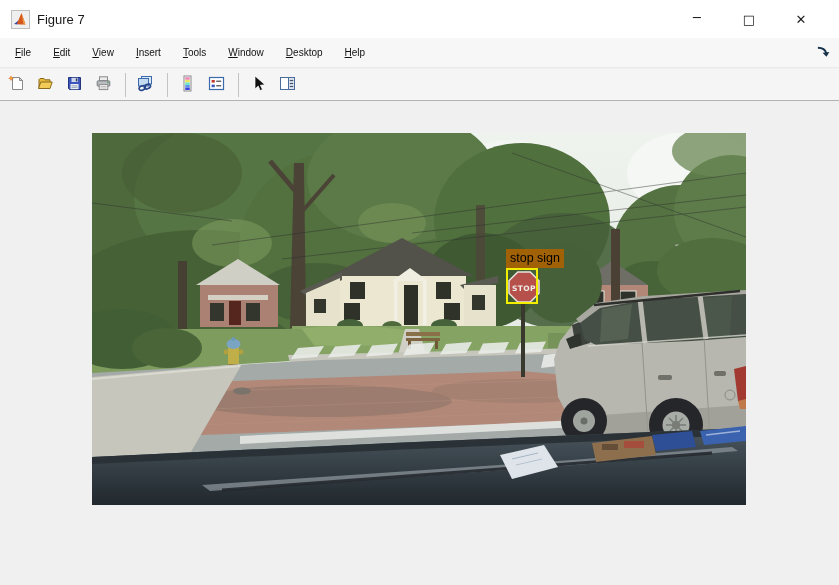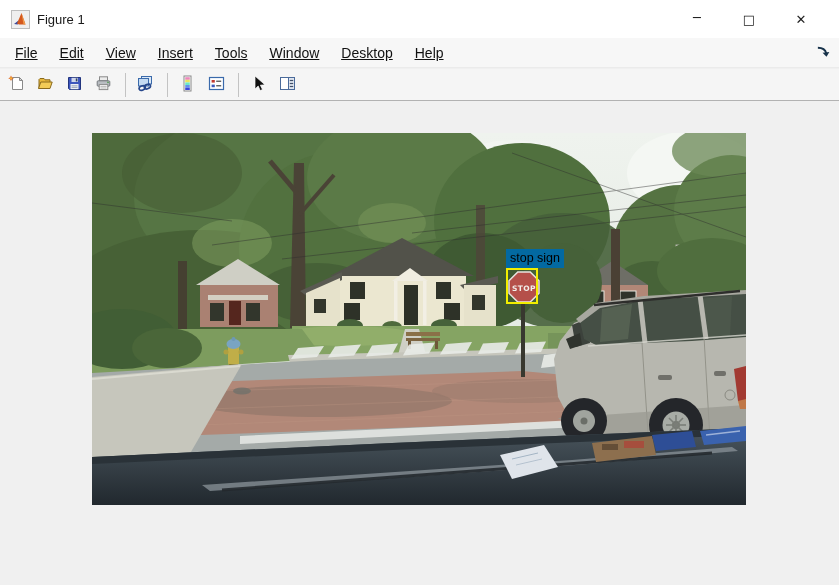--- a/index.html
+++ b/index.html
@@ -17,57 +17,57 @@
   .win-controls{position:absolute;right:12px;top:0;height:38px;display:flex;}
   .win-btn{width:52px;height:38px;border:none;background:transparent;display:flex;
     align-items:center;justify-content:center;font-size:14px;color:#222;padding:0;
     font-family:"DejaVu Sans",sans-serif;}
   .min-glyph{font-size:13px;transform:translateY(-2px);}
   .max-glyph{font-size:13px;}
   .close-glyph{font-size:13px;}
   
   .menubar{position:absolute;left:0;top:38px;width:100%;height:30px;background:#f7f7f7;
     display:flex;align-items:center;padding-left:4px;border-bottom:1px solid #ebebeb;}
-  .menu-item{font-size:14px;color:#111;padding:0 11px;line-height:30px;cursor:default;text-decoration:underline;}
+  .menu-item{font-size:10px;color:#111;padding:0 11px;line-height:30px;cursor:default;}
   .menu-item u{text-decoration:underline;}
   .dock-btn{position:absolute;right:7px;top:6px;width:18px;height:18px;border:none;
     background:transparent;padding:0;display:flex;align-items:center;justify-content:center;}
   
   .toolbar{position:absolute;left:0;top:69px;width:100%;height:32px;background:#f5f5f5;
     border-bottom:1px solid #b2b2b2;display:flex;align-items:center;padding-left:3px;}
   .tool-btn{width:26px;height:26px;border:1px solid transparent;background:transparent;
     display:flex;align-items:center;justify-content:center;margin-right:3px;padding:0;}
   .tool-sep{width:1px;height:24px;background:#c3c3c3;margin:0 6px;}
   
   .canvas{position:absolute;left:0;top:102px;width:100%;height:483px;background:#f0f0f0;}
   .photo{position:absolute;left:92px;top:133px;width:654px;height:372px;background:#cfd6cd;
     overflow:hidden;}
   .photo svg{display:block;}
   
   .det-label{position:absolute;left:414px;top:116px;width:58px;height:19px;
-    background:#0369a1;color:#000;font-size:12.5px;line-height:19px;text-align:center;
+    background:#a16207;color:#000;font-size:12.5px;line-height:19px;text-align:center;
     font-family:"Liberation Sans",sans-serif;}
   .det-box{position:absolute;left:414px;top:135px;width:32px;height:36px;
     border:2px solid #f2ee00;}
 </style>
 </head>
 <body>
 
 <div class="window">
 
   <div class="titlebar">
     <span class="app-icon">
       <svg viewBox="0 0 19 19" width="19" height="19">
         <rect x="0.5" y="0.5" width="18" height="18" fill="#efefef" stroke="#bdbdbd"></rect>
         <path d="M3,14 L7.5,10.5 L9,13 L6.5,14.5 Z" fill="#3b4a9b"></path>
         <path d="M6,13.5 L10.5,3 L14.5,14.5 L8,14.5 Z" fill="#d4581e"></path>
         <path d="M10.5,3 L12,7.5 L14.5,14.5 L12.5,14.5 Z" fill="#ef9a4b"></path>
       </svg>
     </span>
-    <span class="title-text">Figure 1</span>
+    <span class="title-text">Figure 7</span>
     <div class="win-controls">
       <button class="win-btn">
           <span class="min-glyph">─</span>
         </button>
       <button class="win-btn">
           <span class="max-glyph">□</span>
         </button>
       <button class="win-btn close">
           <span class="close-glyph">✕</span>
         </button>

